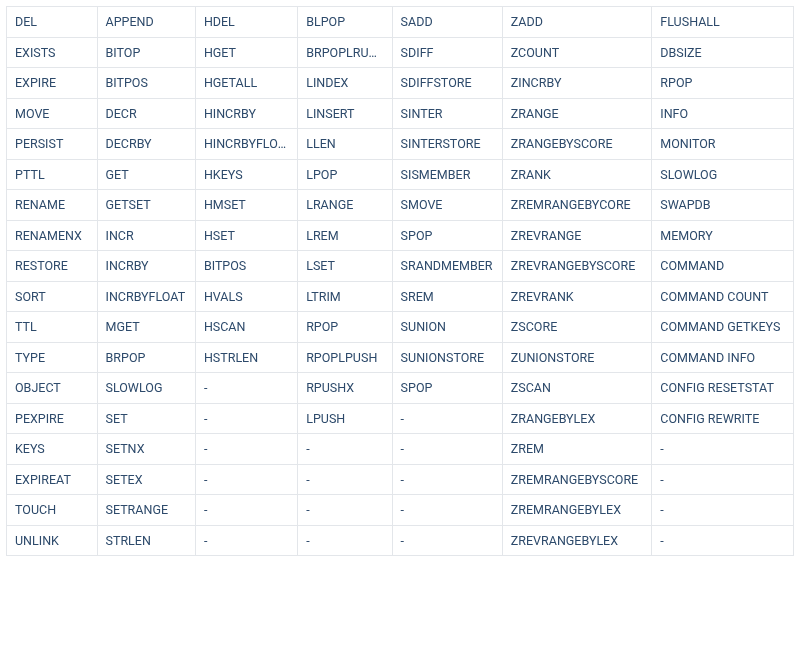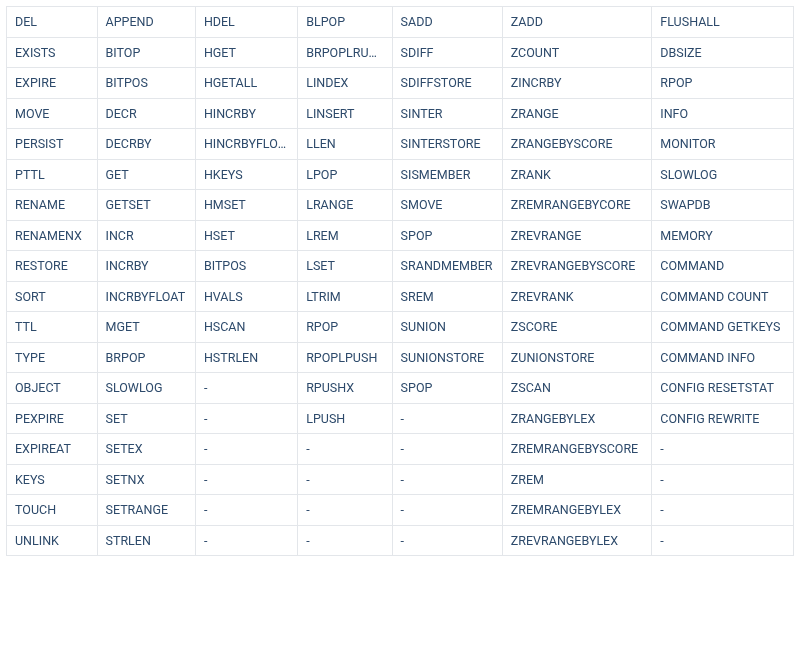--- a/index.html
+++ b/index.html
@@ -171,35 +171,35 @@
       <tr>
         <td>PEXPIRE</td>
         <td>SET</td>
         <td>-</td>
         <td>LPUSH</td>
         <td>-</td>
         <td>ZRANGEBYLEX</td>
         <td>CONFIG REWRITE</td>
       </tr>
       <tr>
+        <td>KEYS</td>
+        <td>SETNX</td>
+        <td>-</td>
+        <td>-</td>
+        <td>-</td>
+        <td>ZREM</td>
+        <td>-</td>
+      </tr>
+      <tr>
         <td>EXPIREAT</td>
         <td>SETEX</td>
         <td>-</td>
         <td>-</td>
         <td>-</td>
         <td>ZREMRANGEBYSCORE</td>
-        <td>-</td>
-      </tr>
-      <tr>
-        <td>KEYS</td>
-        <td>SETNX</td>
-        <td>-</td>
-        <td>-</td>
-        <td>-</td>
-        <td>ZREM</td>
         <td>-</td>
       </tr>
       <tr>
         <td>TOUCH</td>
         <td>SETRANGE</td>
         <td>-</td>
         <td>-</td>
         <td>-</td>
         <td>ZREMRANGEBYLEX</td>
         <td>-</td>

